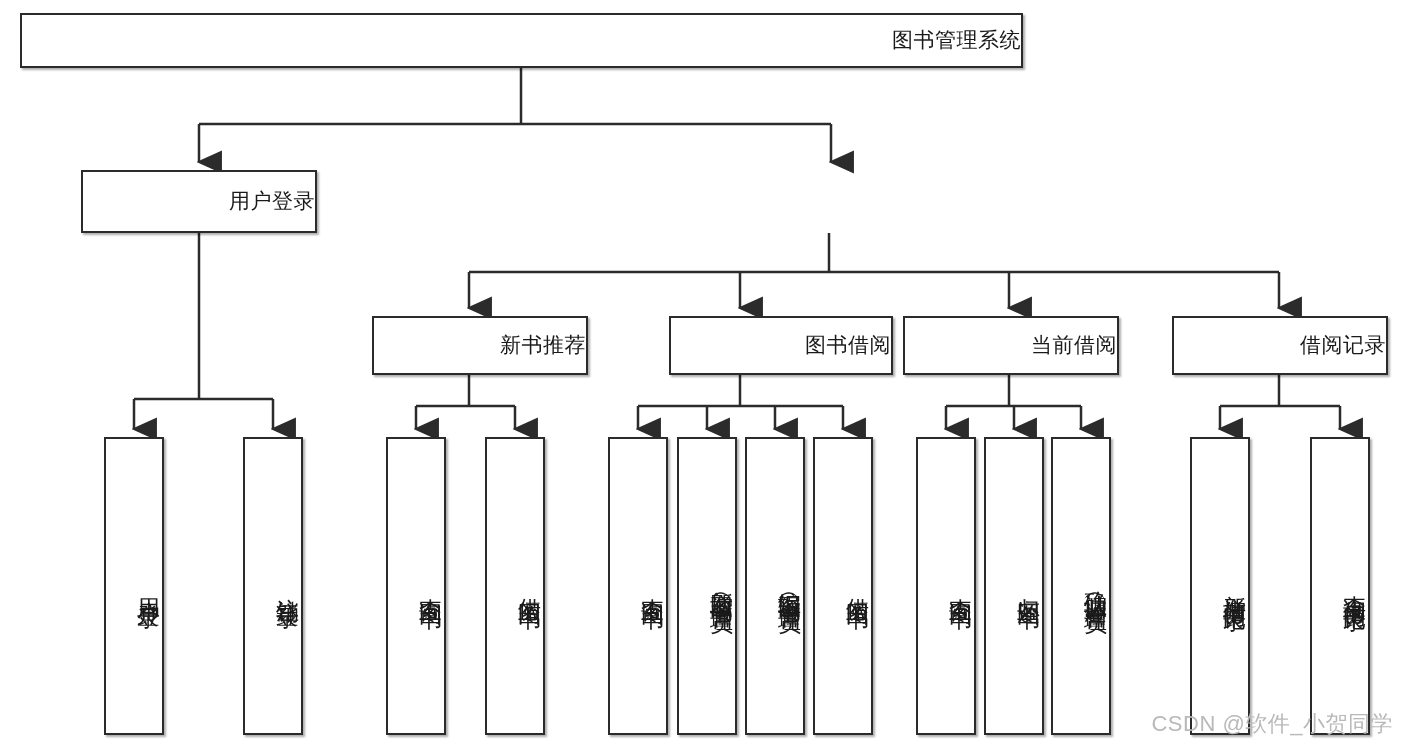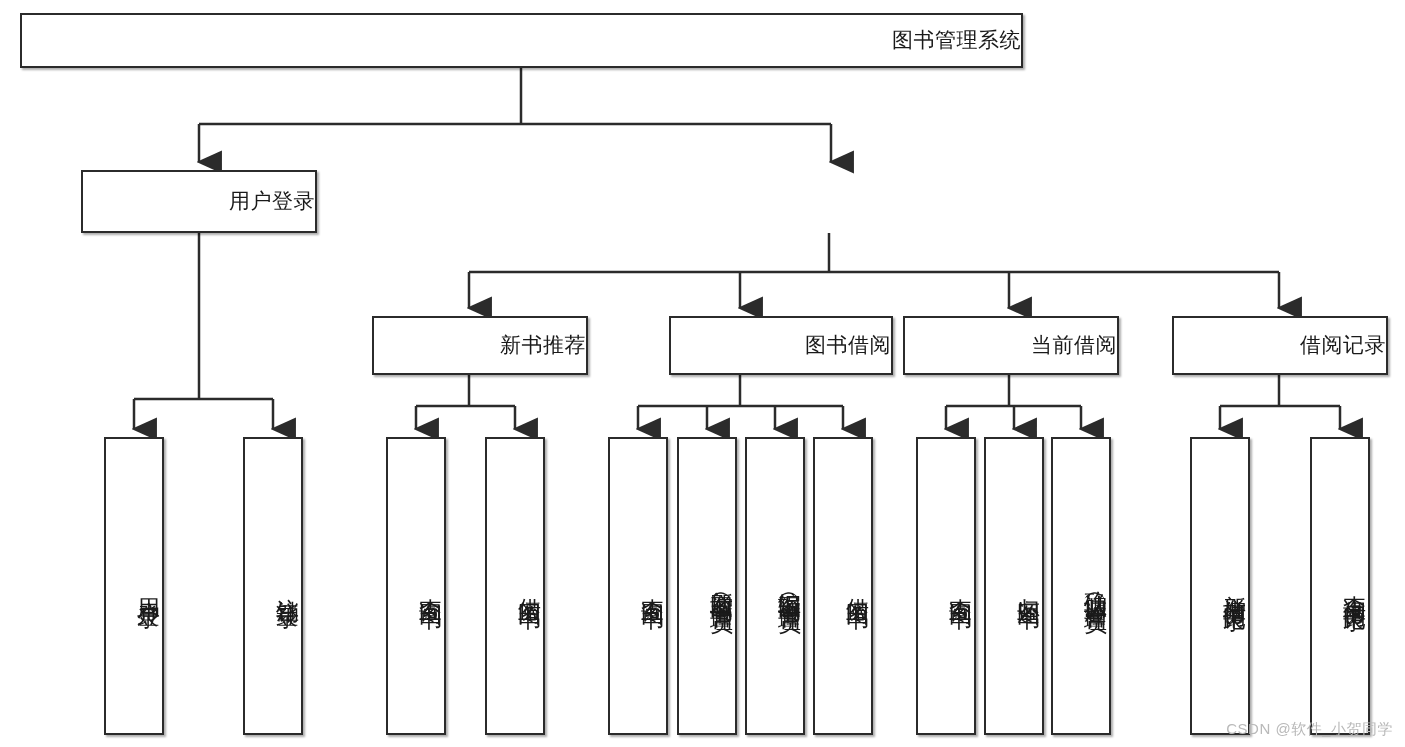--- a/index.html
+++ b/index.html
@@ -50,21 +50,21 @@
     writing-mode: vertical-rl;
     text-orientation: upright;
     font-size: 23px;
     letter-spacing: 3px;
     white-space: nowrap;
   }
   #watermark {
     position: absolute;
     right: 12px;
     bottom: 8px;
-    font-size: 15px;
+    font-size: 22px;
     color: #b9b9b9;
     letter-spacing: 0.5px;
     white-space: nowrap;
     pointer-events: none;
   }
 </style>
 </head>
 <body>
 
 <div id="diagram-root">

